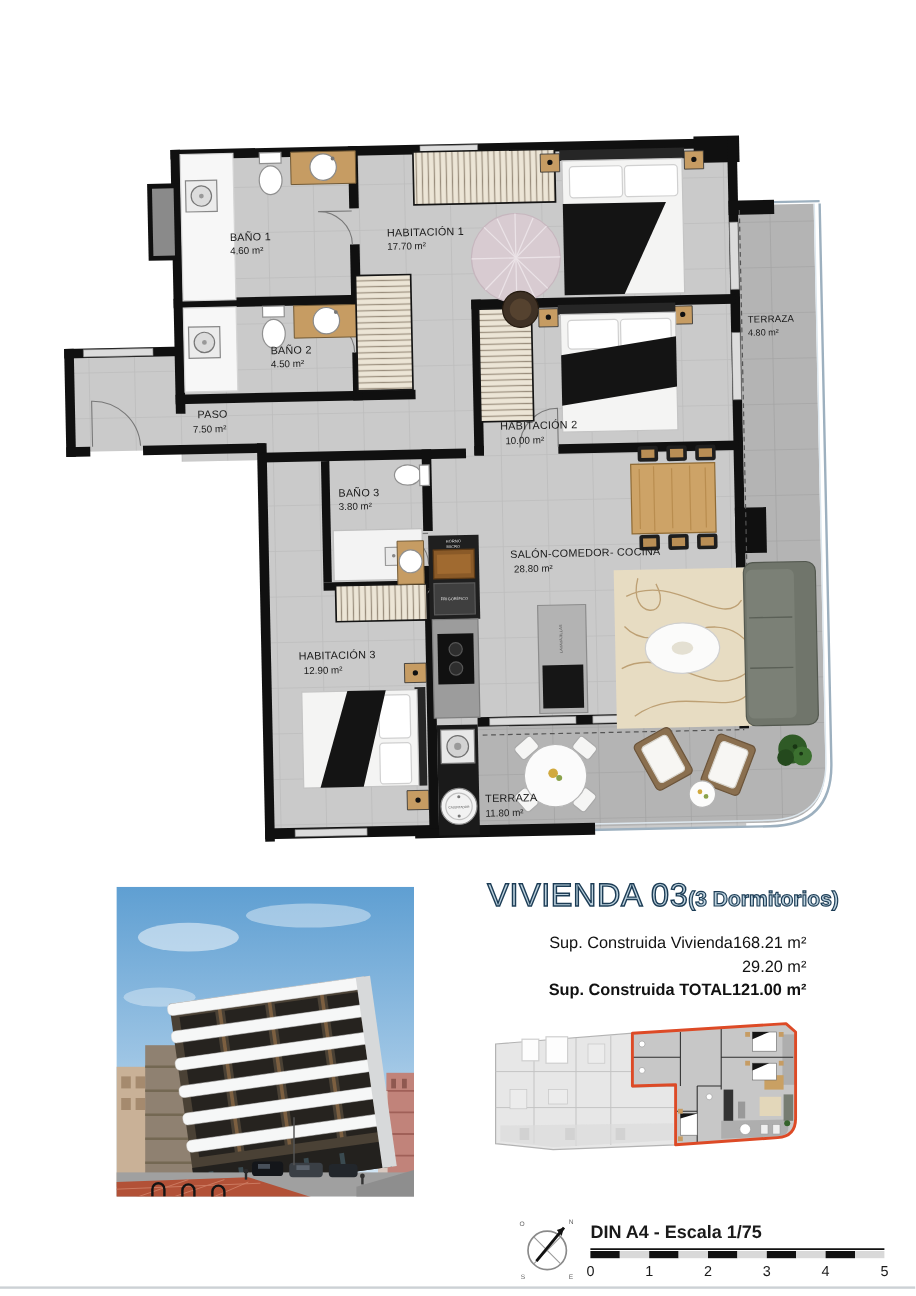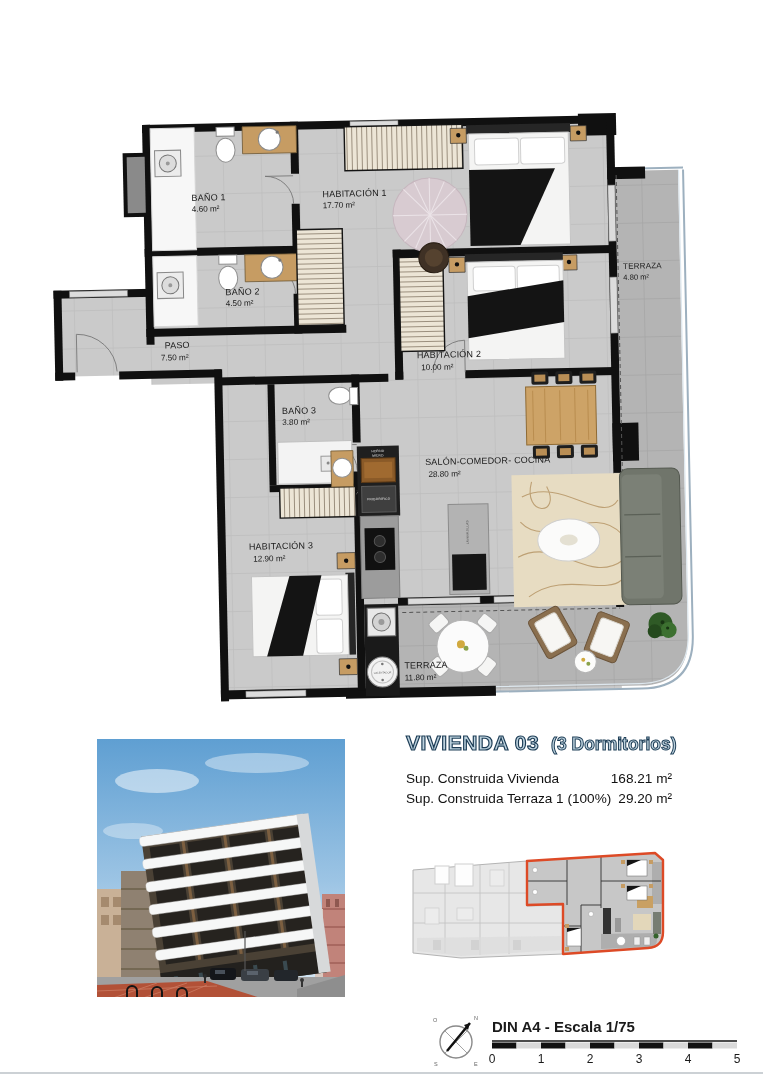--- a/index.html
+++ b/index.html
@@ -6,26 +6,26 @@
   .page{position:relative;width:763px;height:1080px;background:#fff;overflow:hidden;
         font-family:"Liberation Sans",sans-serif;color:#111;}
   .abs{position:absolute;}
   svg{display:block;}
   svg text{font-family:"Liberation Sans",sans-serif;fill:#1a1a1a;}
   .room-name{font-size:9px;letter-spacing:.2px;}
   .room-area{font-size:8.2px;}
   .appliance{fill:#e8e8e8;font-size:3.2px;letter-spacing:.2px;}
   .info{position:absolute;left:406px;top:731px;width:302px;}
   .title-line{white-space:nowrap;margin:0 0 14px 0;}
-  .title-main{font-size:21px;font-weight:bold;letter-spacing:.5px;
+  .title-main{font-size:27px;font-weight:normal;letter-spacing:.5px;
       color:#bdd2de;-webkit-text-stroke:1.2px #1c3c55;}
   .title-sub{font-size:17.5px;font-weight:bold;color:#bdd2de;
-      -webkit-text-stroke:1px #1c3c55;margin-left:12px;}
+      -webkit-text-stroke:1px #1c3c55;margin-left:0;}
   .sup-table{width:266px;}
-  .sup-row{display:flex;justify-content:space-between;font-size:13.6px;
+  .sup-row{display:flex;justify-content:flex-end;font-size:13.6px;
       line-height:19.5px;}
   .sup-row.total{font-weight:bold;}
   .bottom-rule{position:absolute;left:0;top:1072px;width:763px;height:2px;
       background:#ccd1d5;}
   .footer-label{font-weight:bold;}
 </style>
 </head>
 <body>
 
 <div class="page">
@@ -445,22 +445,25 @@
   <div class="info">
     <div class="title-line">
       <span class="title-main">VIVIENDA 03</span><span class="title-sub">(3 Dormitorios)</span>
     </div>
     <div class="sup-table">
       <div class="sup-row">
         <span>Sup. Construida Vivienda</span>
         <span>168.21 m²</span>
       </div>
       <div class="sup-row">
-        <span>Sup. Construida Terraza 1 (100%)</span>
         <span>29.20 m²</span>
+      </div>
+      <div class="sup-row total">
+        <span>Sup. Construida TOTAL</span>
+        <span>121.00 m²</span>
       </div>
     </div>
   </div>
 
   <svg class="abs" style="left:405px;top:848px" width="272" height="118" viewBox="0 0 272 118">
 
     <g>
       <path d="M8,22 L122,13 L122,58 L158,57 L158,106 L56,110 L8,105 Z" fill="#e7e7e7" stroke="#b3b3b3"></path>
       <g stroke="#c2c2c2" stroke-width="0.8" fill="none">
         <path d="M40,20 V105 M75,17 V107 M104,15 V106 M8,45 H122 M8,75 H158 M122,36 H158"></path>

